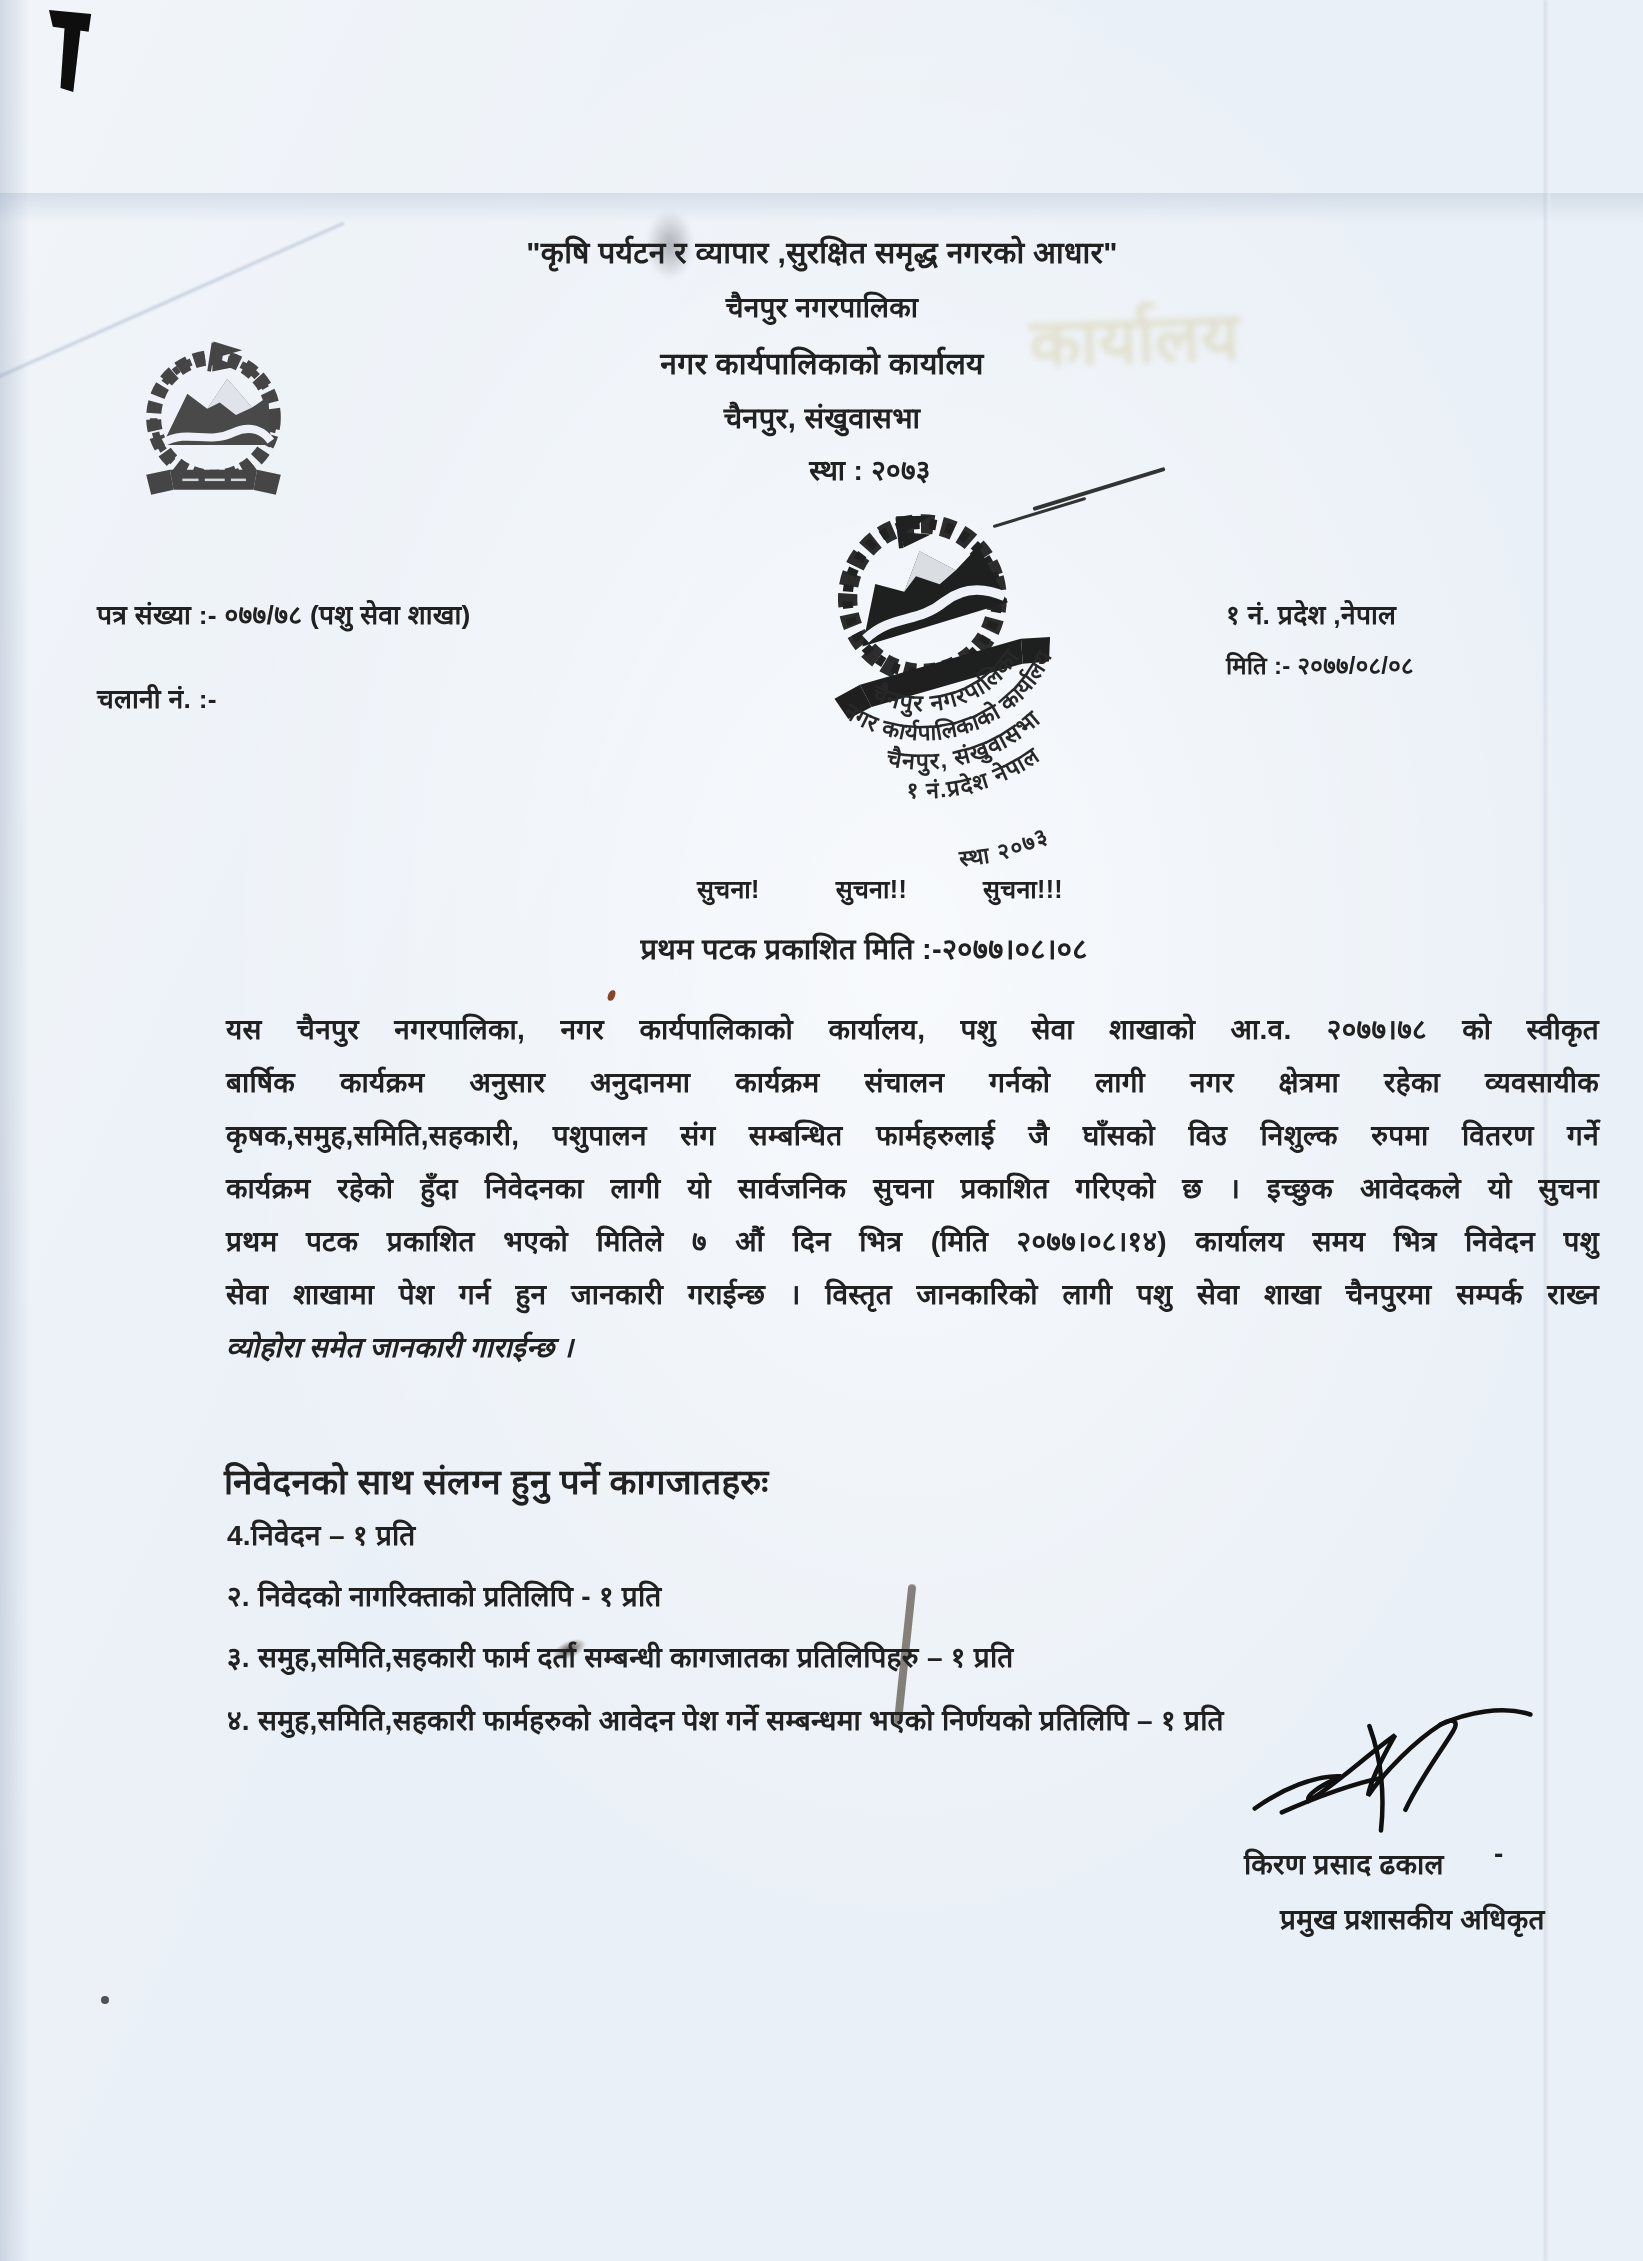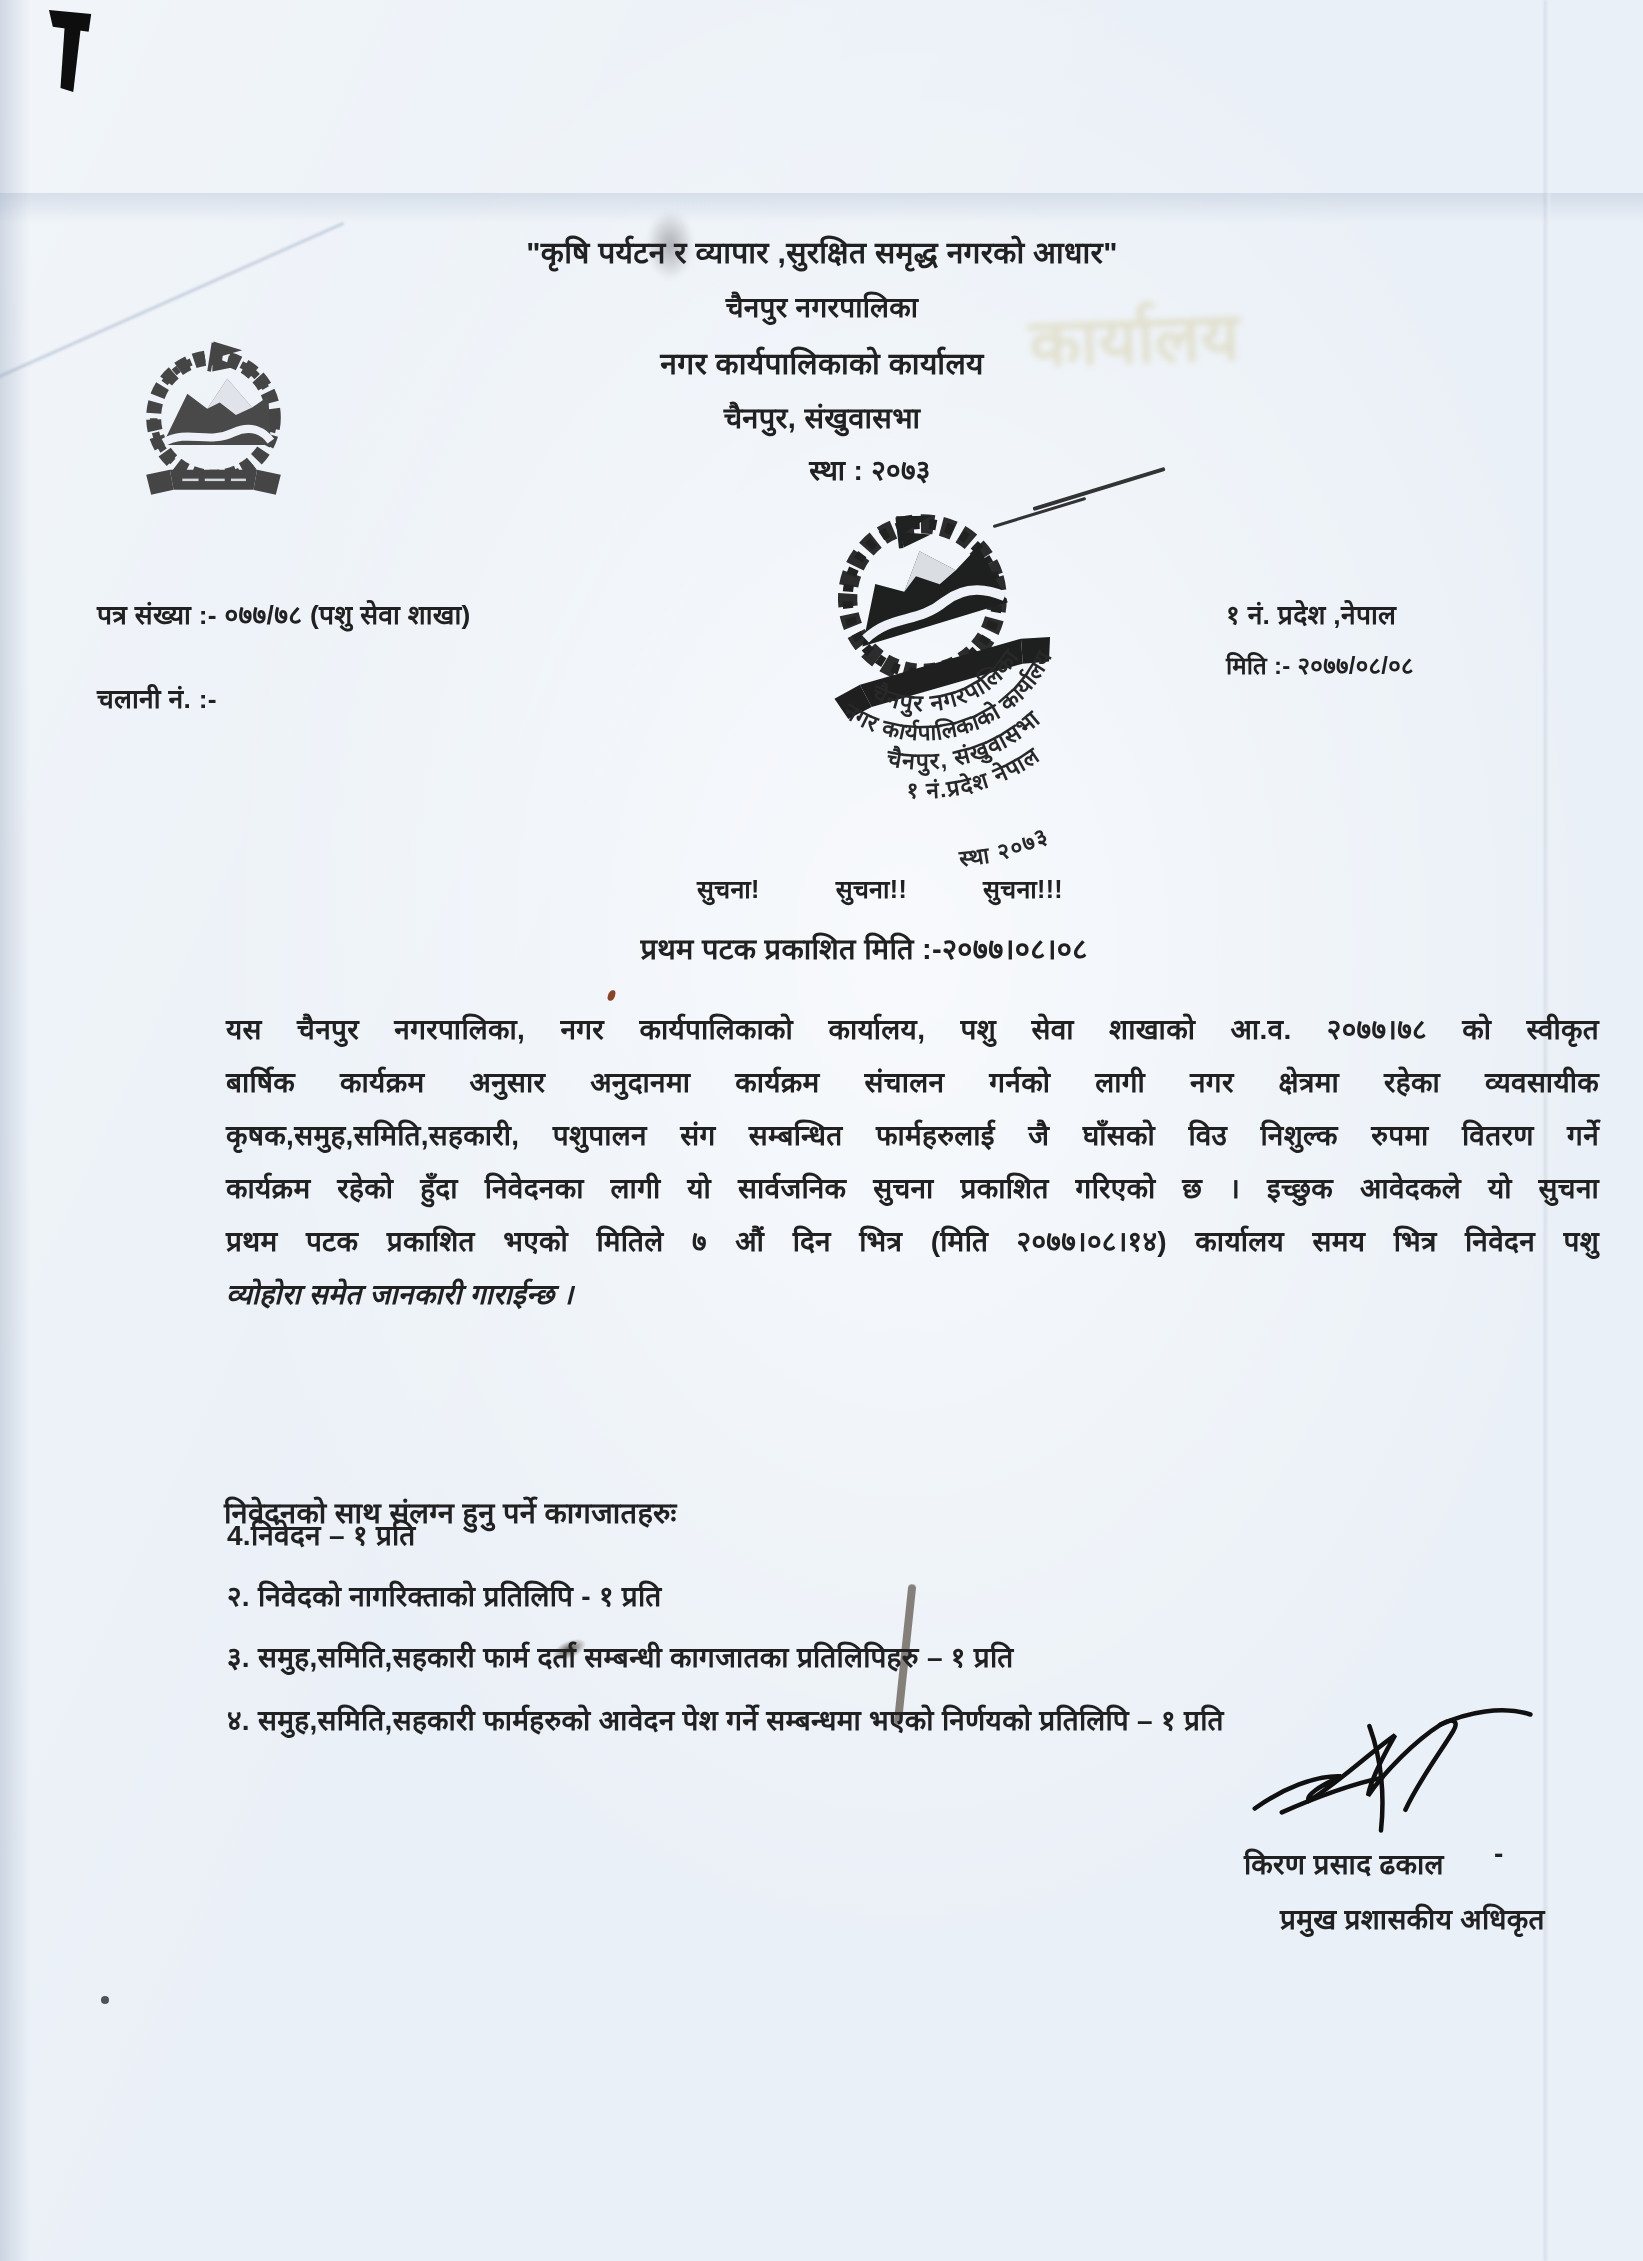--- a/index.html
+++ b/index.html
@@ -29,21 +29,21 @@
   .province{top:596px;left:1226px;font-size:26.4px;}
   .date    {top:648px;left:1226px;font-size:24px;}
   
   .notice-row{top:871px;left:490px;width:780px;display:flex;justify-content:center;gap:76px;font-size:25px;}
   .published {top:928px;left:0;width:1728px;text-align:center;font-size:29px;}
   
   .body-block{top:1003px;left:226px;width:1373px;font-size:28px;line-height:53px;}
   .body-line{text-align:justify;text-align-last:justify;font-weight:700;letter-spacing:0.3px;}
   .body-line.last{text-align:justify;text-align-last:left;font-style:italic;}
   
-  .att-head{top:1492px;left:224px;font-size:29px;}
+  .att-head{top:1457px;left:224px;font-size:35px;}
   .att-0{top:1515px;left:227px;font-size:28px;}
   .att-1{top:1576px;left:227px;font-size:28px;}
   .att-2{top:1637px;left:227px;font-size:28px;}
   .att-3{top:1700px;left:227px;font-size:28px;}
   
   .sig-svg {top:1681px;left:1243px;width:303px;height:161px;}
   .sig-name{top:1844px;left:1244px;font-size:28px;}
   .sig-dash{top:1838px;left:1494px;font-size:28px;}
   .sig-title{top:1899px;left:1280px;font-size:28px;}
   
@@ -155,20 +155,21 @@
     <span class="nep">सुचना!!!</span>
   </div>
   <div class="abs published nep">प्रथम पटक प्रकाशित मिति :-२०७७।०८।०८</div>
 
   <div class="abs body-block">
     <div class="body-line">यस चैनपुर नगरपालिका, नगर कार्यपालिकाको कार्यालय, पशु सेवा शाखाको आ.व. २०७७।७८ को स्वीकृत</div>
     <div class="body-line">बार्षिक कार्यक्रम अनुसार अनुदानमा कार्यक्रम संचालन गर्नको लागी नगर क्षेत्रमा रहेका व्यवसायीक</div>
     <div class="body-line">कृषक,समुह,समिति,सहकारी, पशुपालन संग सम्बन्धित फार्महरुलाई जै घाँसको विउ निशुल्क रुपमा वितरण गर्ने</div>
     <div class="body-line">कार्यक्रम रहेको हुँदा निवेदनका लागी यो सार्वजनिक सुचना प्रकाशित गरिएको छ । इच्छुक आवेदकले यो सुचना</div>
     <div class="body-line">प्रथम पटक प्रकाशित भएको मितिले ७ औं दिन भित्र (मिति २०७७।०८।१४)  कार्यालय समय भित्र निवेदन पशु</div>
+    <div class="body-line">सेवा शाखामा पेश गर्न हुन जानकारी गराईन्छ । विस्तृत जानकारिको लागी पशु सेवा शाखा चैनपुरमा सम्पर्क राख्न</div>
     <div class="body-line last">व्योहोरा समेत जानकारी गाराईन्छ ।</div>
   </div>
 
   <div class="abs att-head nep">निवेदनको साथ संलग्न हुनु पर्ने कागजातहरुः</div>
   <div class="abs att-0 nep">4.निवेदन  –  १ प्रति</div>
   <div class="abs att-1 nep">२. निवेदको नागरिक्ताको प्रतिलिपि - १ प्रति</div>
   <div class="abs att-2 nep">३. समुह,समिति,सहकारी फार्म दर्ता सम्बन्धी कागजातका प्रतिलिपिहरु – १ प्रति</div>
   <div class="abs att-3 nep">४. समुह,समिति,सहकारी फार्महरुको आवेदन पेश गर्ने सम्बन्धमा भएको निर्णयको प्रतिलिपि – १ प्रति</div>
 
   <svg class="abs sig-svg" viewBox="0 0 470 250">

